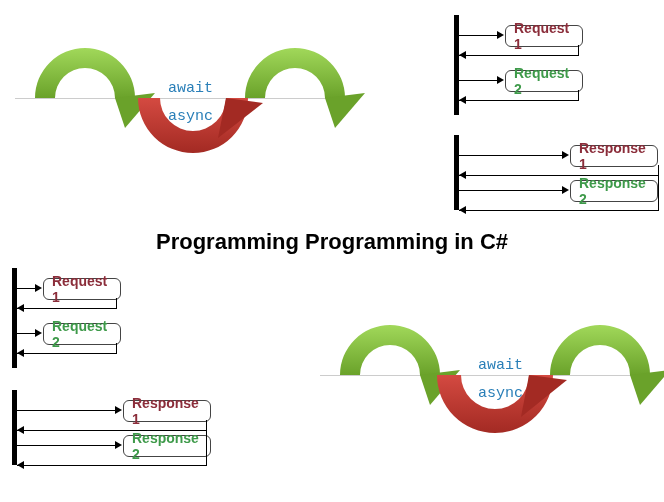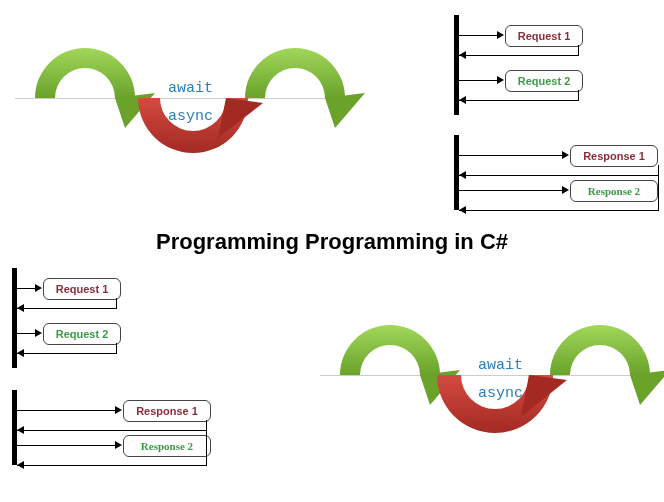--- a/index.html
+++ b/index.html
@@ -23,31 +23,31 @@
   }
   .mono {
     font-family: Consolas, "Courier New", monospace;
     color: #2a7fb8;
   }
   .box {
     position: absolute;
     border: 1px solid #444;
     border-radius: 6px;
     background: #fff;
-    font-size: 11px;
+    font-size: 14px;
     font-weight: bold;
     display: flex;
     align-items: center;
     justify-content: center;
     padding: 3px 8px;
   }
   .req1 { color: #8b2d3a; }
   .req2 { color: #3e9a4a; }
   .resp1 { color: #8b2d3a; }
-  .resp2 { color: #3e9a4a; font-family: Liberation Serif, serif; }
+  .resp2 { color: #3e9a4a; }
   .timeline {
     position: absolute;
     background: #000;
   }
   .hline {
     position: absolute;
     height: 1px;
     background: #000;
   }
   .arrowhead-right {

